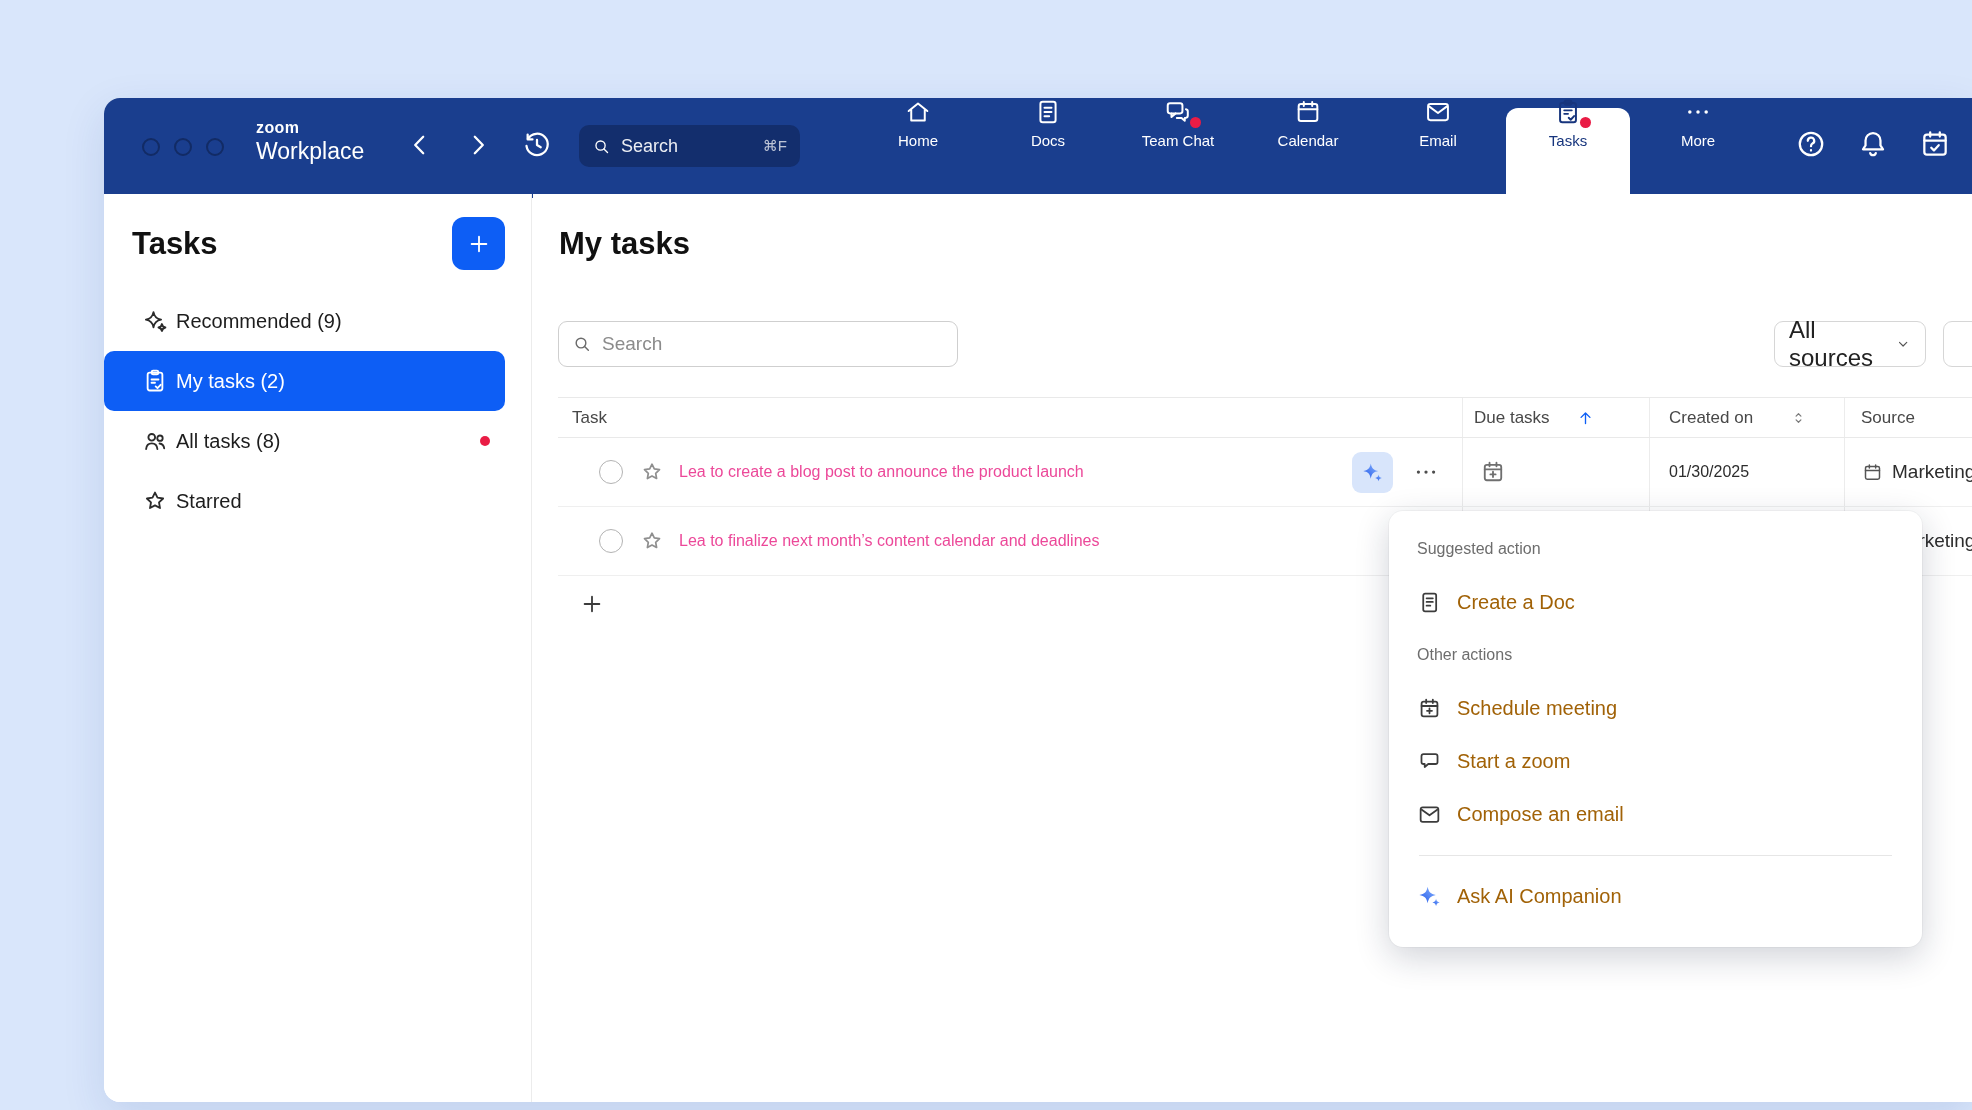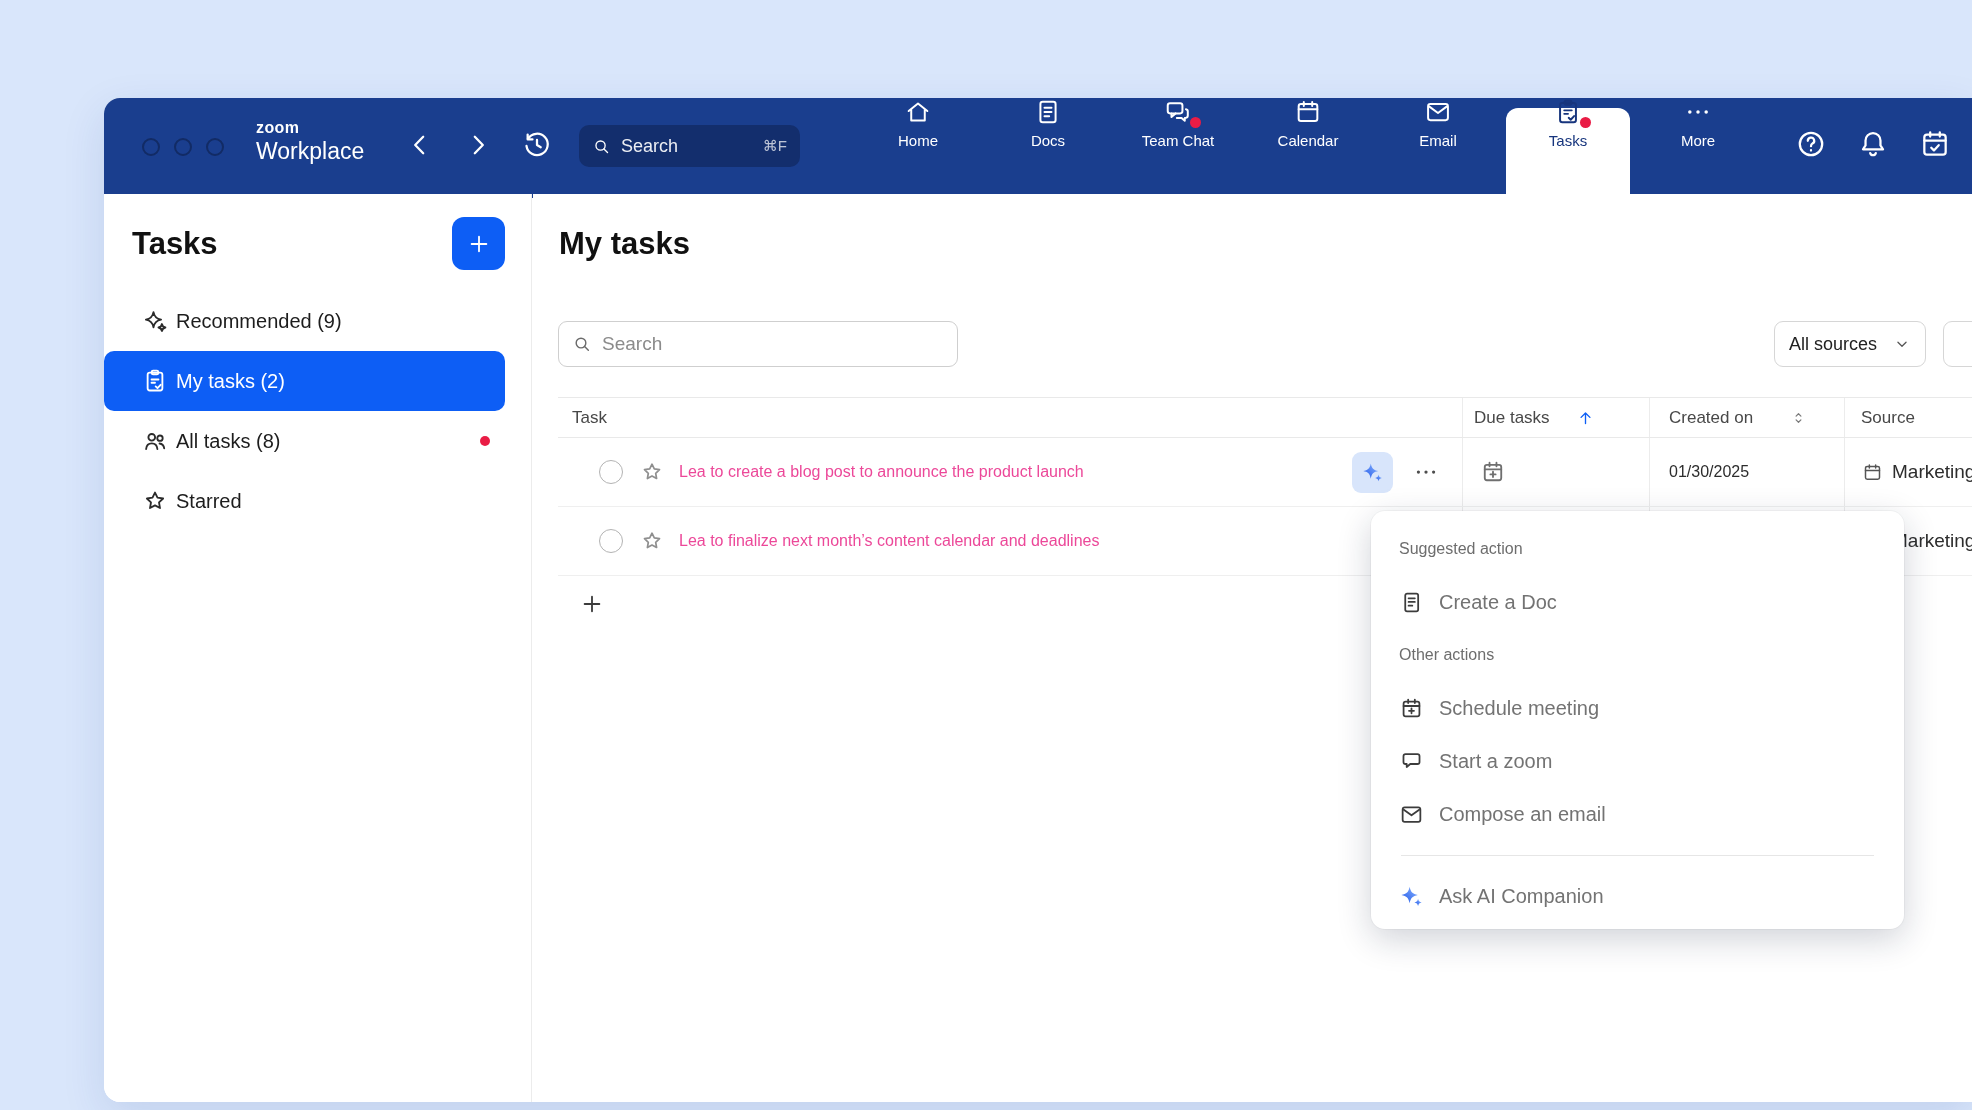--- a/index.html
+++ b/index.html
@@ -56,21 +56,21 @@
 
   
   .main{position:absolute;left:429px;top:96px;right:0;bottom:0;background:#fff;overflow:hidden}
   .main-title{position:absolute;left:26px;top:31px;font-size:31px;font-weight:700;color:#111;line-height:37px}
   .search-box{position:absolute;left:25px;top:127px;width:400px;height:46px;border:1px solid #cfcfcf;border-radius:9px;
               display:flex;align-items:center;padding:0 13px;gap:10px;color:#6a6a6a;background:#fff}
   .search-box input{border:none;outline:none;flex:1;font:inherit;font-size:19px;color:#222}
   .search-box input::placeholder{color:#8b8b8b}
   .sources-btn{position:absolute;left:1241px;top:127px;width:152px;height:46px;border:1px solid #d6d6d6;border-radius:9px;
                background:#fff;display:flex;align-items:center;justify-content:space-between;padding:8px 14px;
-               font-size:18px;color:#222;cursor:pointer}
+               font-size:24px;color:#222;cursor:pointer}
   .frag-btn{position:absolute;left:1410px;top:127px;width:120px;height:46px;border:1px solid #d6d6d6;border-radius:9px;background:#fff}
 
   .table{position:absolute;left:25px;top:203px;right:0}
   .thead{height:41px;border-top:1px solid var(--line);border-bottom:1px solid var(--line);position:relative;
          font-size:17px;color:var(--hdr)}
   .th{position:absolute;top:50%;transform:translateY(-50%);white-space:nowrap}
   .vline{position:absolute;top:0;height:179px;width:1px;background:#ececec}
   .row{position:relative;height:69px;border-bottom:1px solid #efefef}
   .cb{position:absolute;left:41px;top:22px;width:24px;height:24px;border:1.6px solid #b3b3b3;border-radius:50%;background:#fff;cursor:pointer}
   .row-star{position:absolute;left:82px;top:22px;color:#8f8f8f;cursor:pointer}
@@ -79,26 +79,26 @@
           display:flex;align-items:center;justify-content:center;cursor:pointer}
   .row-dots{position:absolute;left:855px;top:21px;color:#4d4d4d;cursor:pointer}
   .due-ico{position:absolute;left:922px;top:21px;color:#6f6f6f;cursor:pointer}
   .created-text{position:absolute;left:1111px;top:50%;transform:translateY(-50%);font-size:16px;color:#2d2d2d}
   .src-cell{position:absolute;left:1304px;top:50%;transform:translateY(-50%);display:flex;align-items:center;gap:9px;
             font-size:19px;color:#2d2d2d;white-space:nowrap}
   .src-cell .sic{color:#555}
   .add-row{height:56px;display:flex;align-items:center;padding-left:21px;color:#3c3c3c;cursor:pointer}
 
   
-  .popup{position:absolute;left:838px;top:317px;width:533px;background:#fff;border-radius:14px;z-index:10;
-         box-shadow:0 10px 34px rgba(20,30,60,.20),0 0 0 1px rgba(0,0,0,.03);padding:26px 28px 6px}
+  .popup{position:absolute;left:856px;top:317px;width:533px;background:#fff;border-radius:14px;z-index:10;
+         box-shadow:0 10px 34px rgba(20,30,60,.20),0 0 0 1px rgba(0,0,0,.03);padding:26px 28px 24px}
   .pop-label{font-size:16px;color:var(--gray);height:24px;line-height:24px;margin-bottom:15px}
   .pop-label + .pop-item{margin-top:0}
   .pop-sec2{margin-top:14px}
-  .pop-item{height:53px;display:flex;align-items:center;gap:15px;font-size:20px;color:#737373;cursor:pointer}
+  .pop-item{height:53px;display:flex;align-items:center;gap:15px;font-size:20px;color:#a16207;cursor:pointer}
   .pop-item .pi{width:25px;height:25px;color:#3c3c3c}
   .pop-divider{height:1px;background:#e6e6e6;margin:14px 2px}
 </style>
 </head>
 <body>
 
 <svg width="0" height="0" style="position:absolute" aria-hidden="true">
   <defs>
     <linearGradient id="aigrad" x1="0" y1="1" x2="1" y2="0">
       <stop offset="0" stop-color="#1f57e8"></stop>

